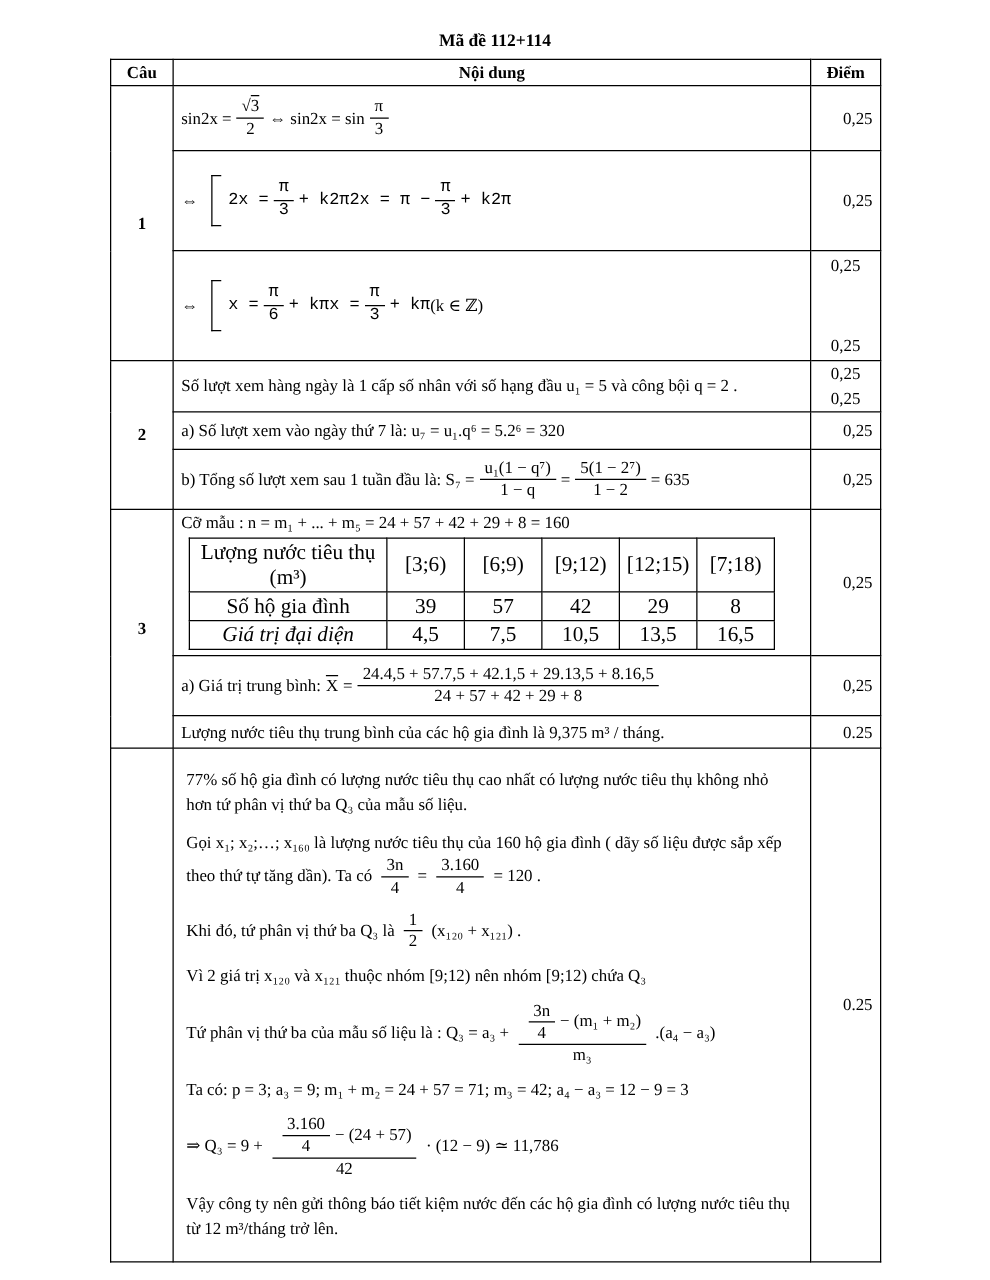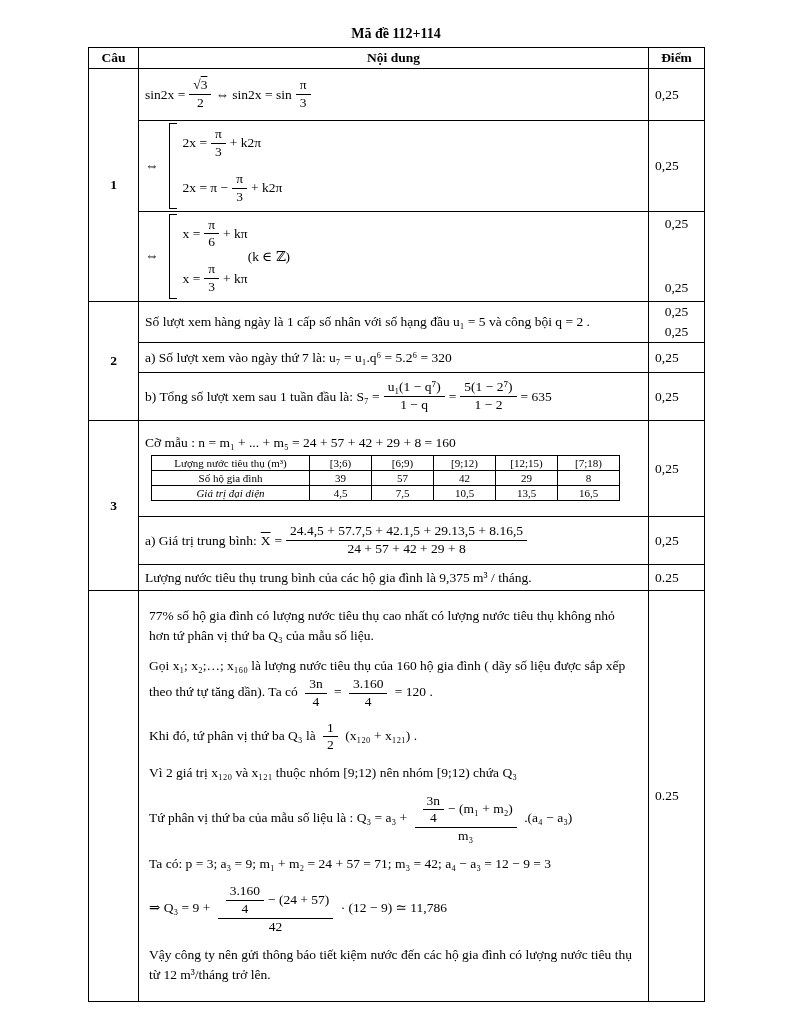--- a/index.html
+++ b/index.html
@@ -13,45 +13,45 @@
   .page { padding: 26px 88px 0 88px; }
   .doc-title { text-align: center; font-weight: bold; font-size: 14px; margin-bottom: 5px; }
 
   table.main { border-collapse: collapse; width: 616px; table-layout: fixed; }
   table.main > tbody > tr > td { border: 1px solid #000; padding: 2px 6px; vertical-align: middle; }
   col.c-cau { width: 50px; }
   col.c-nd  { width: 510px; }
   col.c-diem{ width: 56px; }
   tr.head td { text-align: center; font-weight: bold; padding: 1px 2px; margin-top: 12px; }
   td.cau { text-align: center; font-weight: bold; vertical-align: middle; }
-  td.diem { text-align: left; }
+  td.diem { text-align: right; }
   td.diem-top { vertical-align: top; padding-top: 6px; }
   td.diem-bottom { vertical-align: bottom; padding-bottom: 10px; }
 
   .h52{height:52px}.h80{height:80px}.h88{height:88px}.h40{height:40px}
   .h30{height:30px}.h48{height:48px}.h96{height:96px}.h26{height:26px}
 
   .pts-spread { display:flex; flex-direction:column; justify-content:space-between; align-items:center; }
 
   .mrow { display:inline-flex; align-items:center; flex-wrap:wrap; }
 
   .frac { display:inline-flex; flex-direction:column; vertical-align:middle; text-align:center; margin:0 4px; }
   .frac .fnum { padding:0 4px; line-height:1.25; display:inline-flex; align-items:center; justify-content:center; }
   .frac .fden { border-top:1px solid #000; padding:0 4px; line-height:1.25; display:inline-flex; align-items:center; justify-content:center; }
 
   .ol { text-decoration: overline; }
 
   .iff { margin-right: 6px; }
-  .cases { display:inline-flex; flex-direction:column; gap:10px; margin-left:4px; padding:3px 0 3px 14px; position:relative; vertical-align:middle; }
+  .cases { display:inline-flex; flex-direction:row; margin-left:4px; padding:3px 0 3px 14px; position:relative; vertical-align:middle;font-family:Liberation Mono, monospace; }
   .cases::before { content:""; position:absolute; left:0; top:0; bottom:0; width:7px;
     border:1.5px solid #000; border-right:none; }
   .case-row { display:inline-flex; align-items:center; }
   .kz { }
 
-  table.freq { border-collapse: collapse; margin: 4px 0 2px 6px; font-size: 11px; }
+  table.freq { border-collapse: collapse; margin: 4px 0 2px 6px; font-size: 17px; }
   table.freq td { border:1px solid #000; padding:1px 5px; text-align:center; }
   table.freq td.lbl { width:158px; }
   table.freq td.val { width:62px;font-family:Liberation Serif, serif; }
   .it { font-style: italic; }
 
   .q4cell { padding: 6px 10px !important; vertical-align: top !important; }
   .q4cell p { margin: 9px 0; line-height: 1.5; }
 
   .gap { display:inline-block; width:4px; }
 </style>

